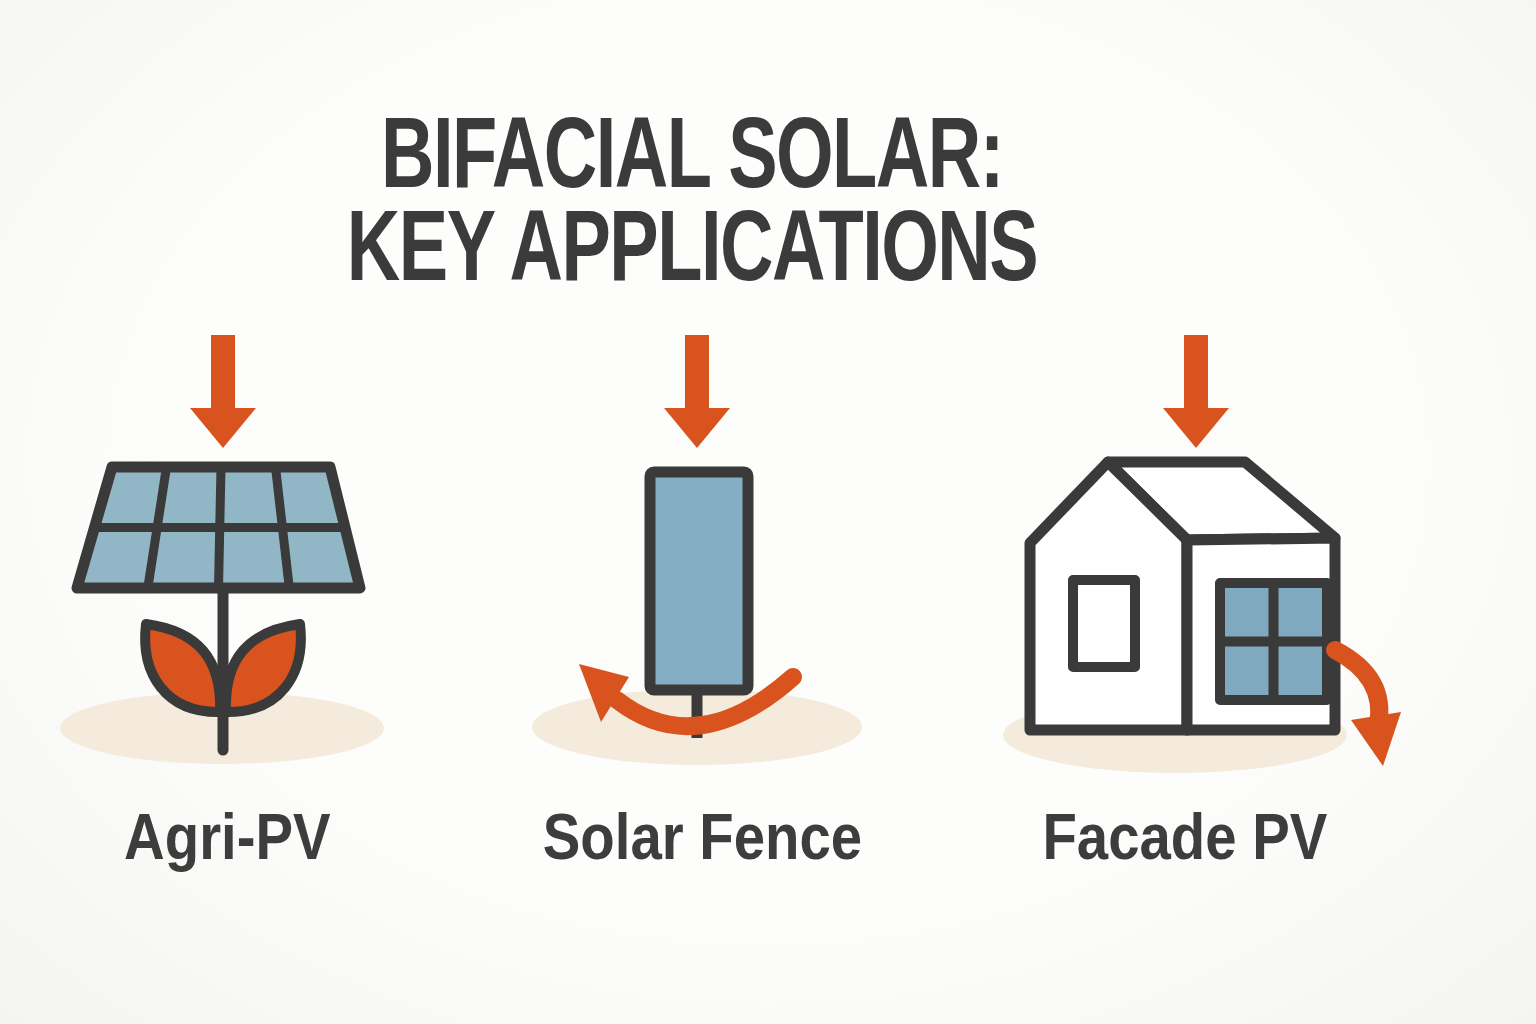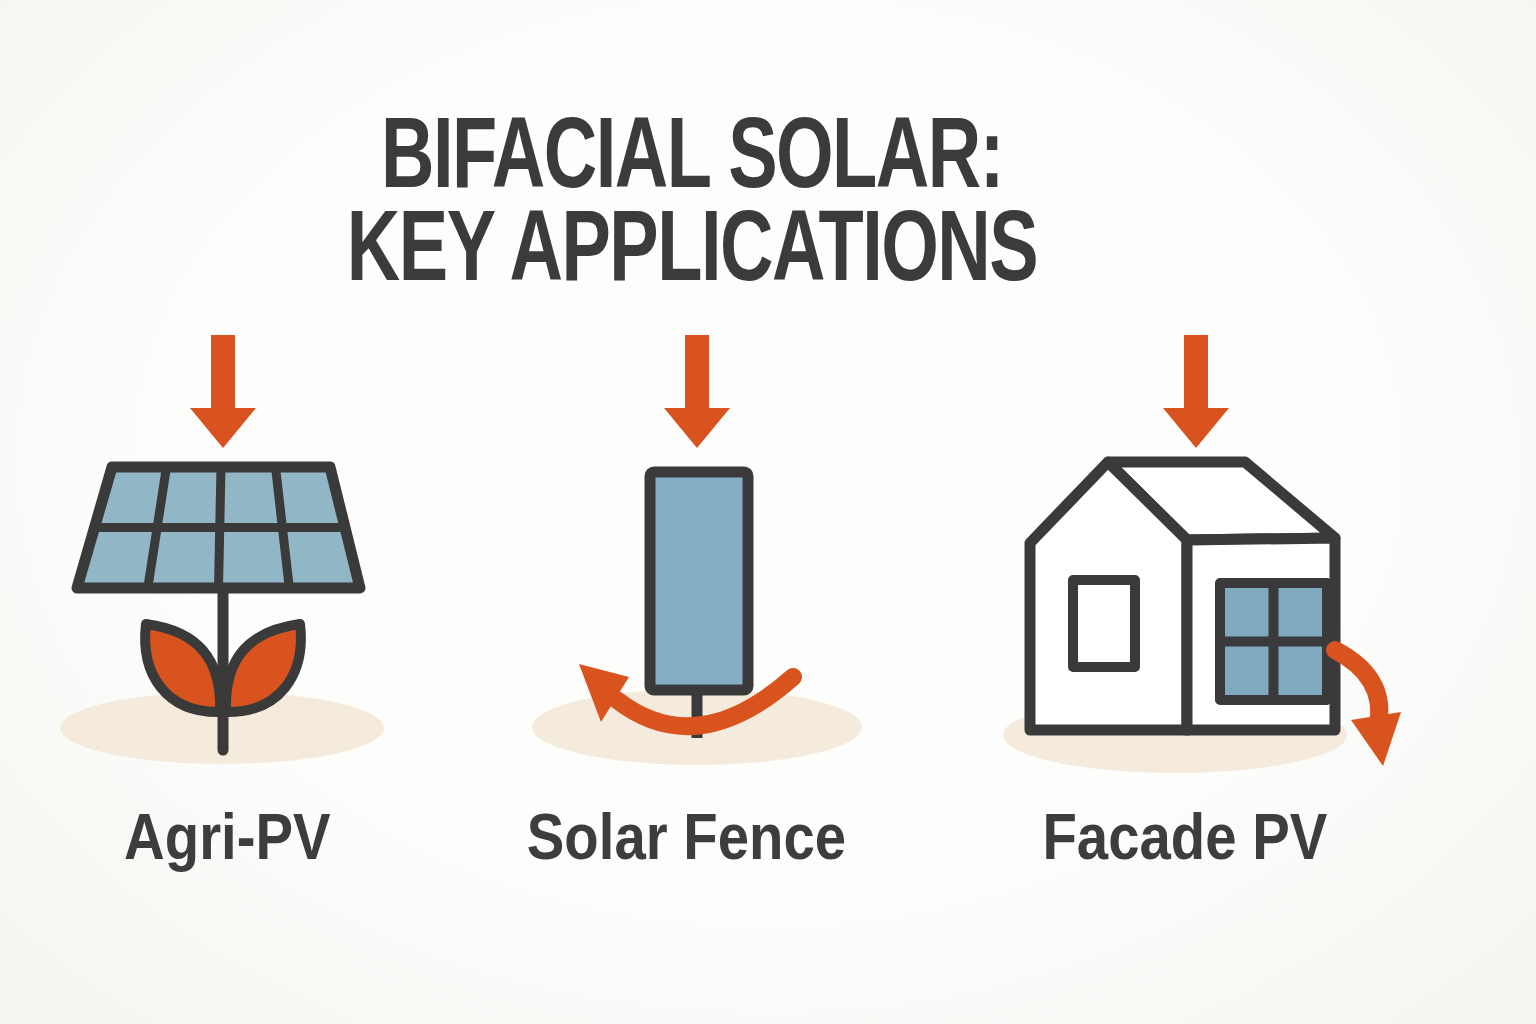--- a/index.html
+++ b/index.html
@@ -74,21 +74,21 @@
       <path d="M268,347 Q172,432 92,370" fill="none" stroke="#d9531f" stroke-width="18" stroke-linecap="round"></path>
       <polygon points="54,334 104,347 76,392" fill="#d9531f"></polygon>
     </g>
 
     <g fill="#d9531f">
       <rect x="160" y="5" width="24" height="76"></rect>
       <polygon points="139,78 205,78 172,118"></polygon>
     </g>
   </svg>
 </div>
-<div class="label" style="left:436px;">
+<div class="label" style="left:452px;">
   <span>Solar Fence</span>
 </div>
 
 <div class="icon-wrap" style="left:985px;top:330px;">
   <svg width="430" height="460" viewBox="0 0 430 460">
 
     <ellipse cx="190" cy="405" rx="172" ry="38" fill="#f4ebdd"></ellipse>
 
     <path d="M123,132 L260,132 L350,208 L202,210 Z" fill="#ffffff" stroke="#3a3a3a" stroke-width="11" stroke-linejoin="round"></path>
 

